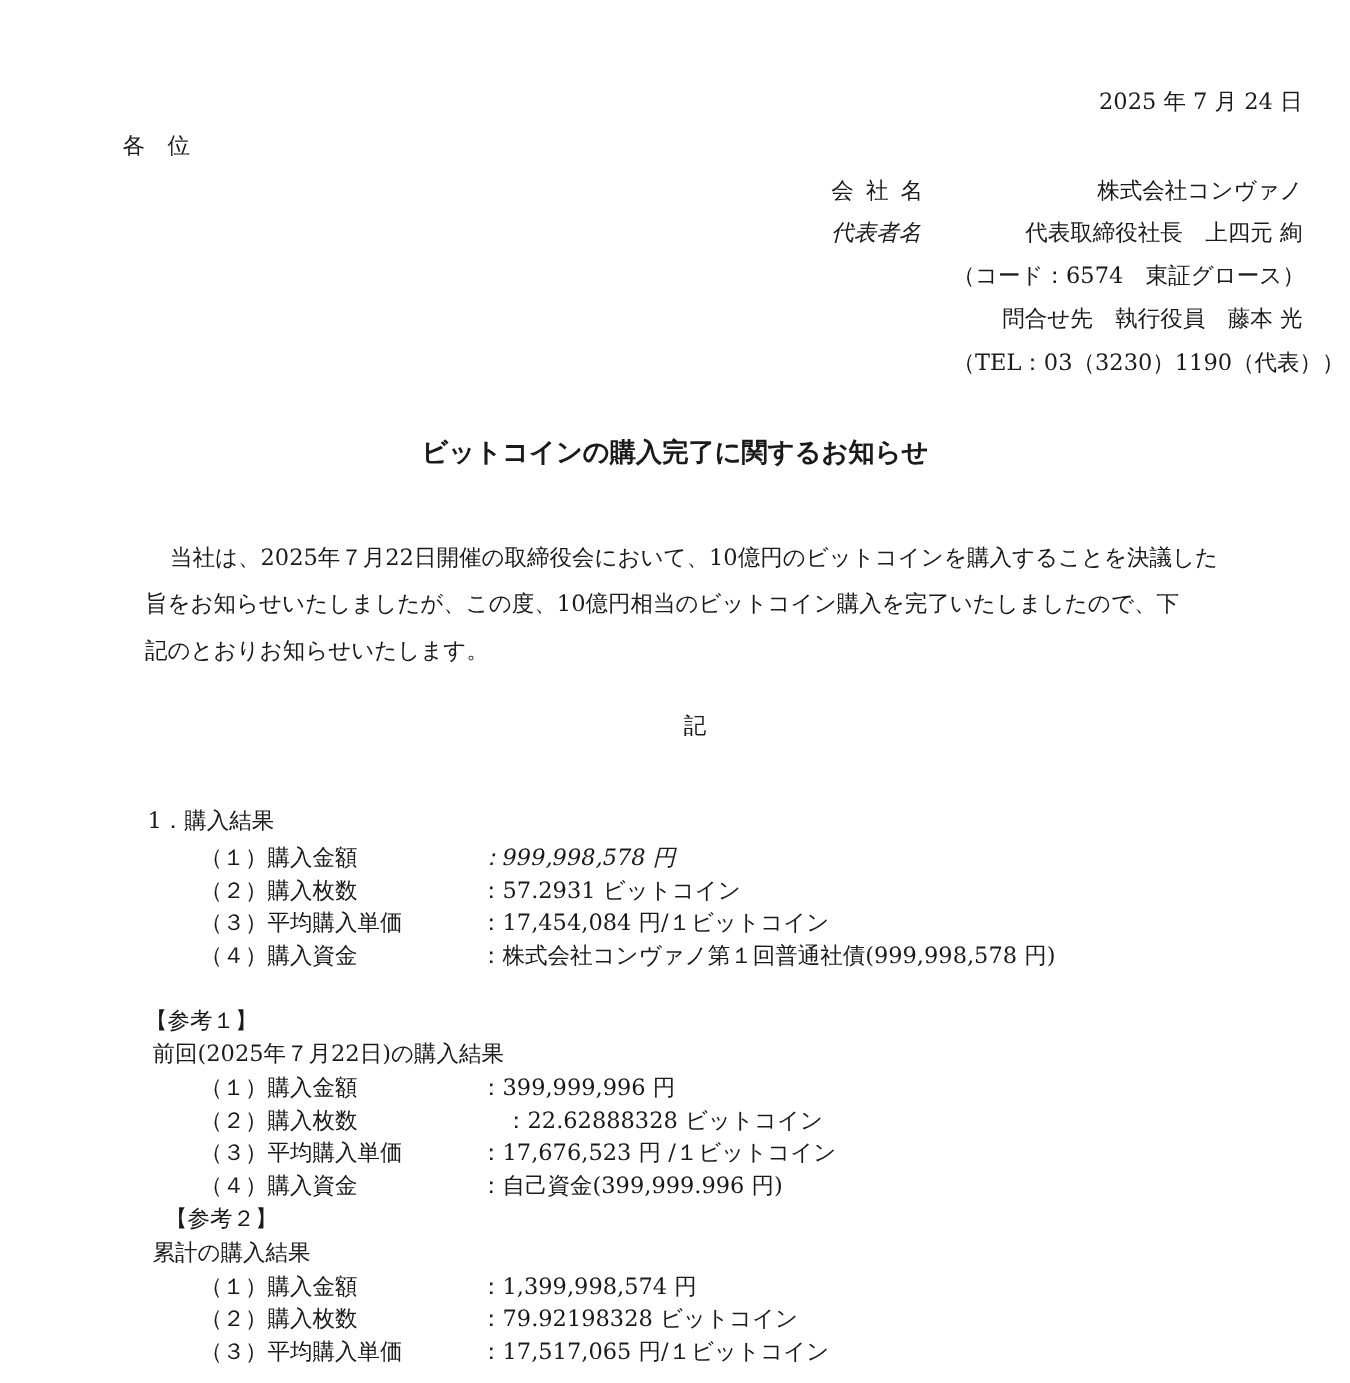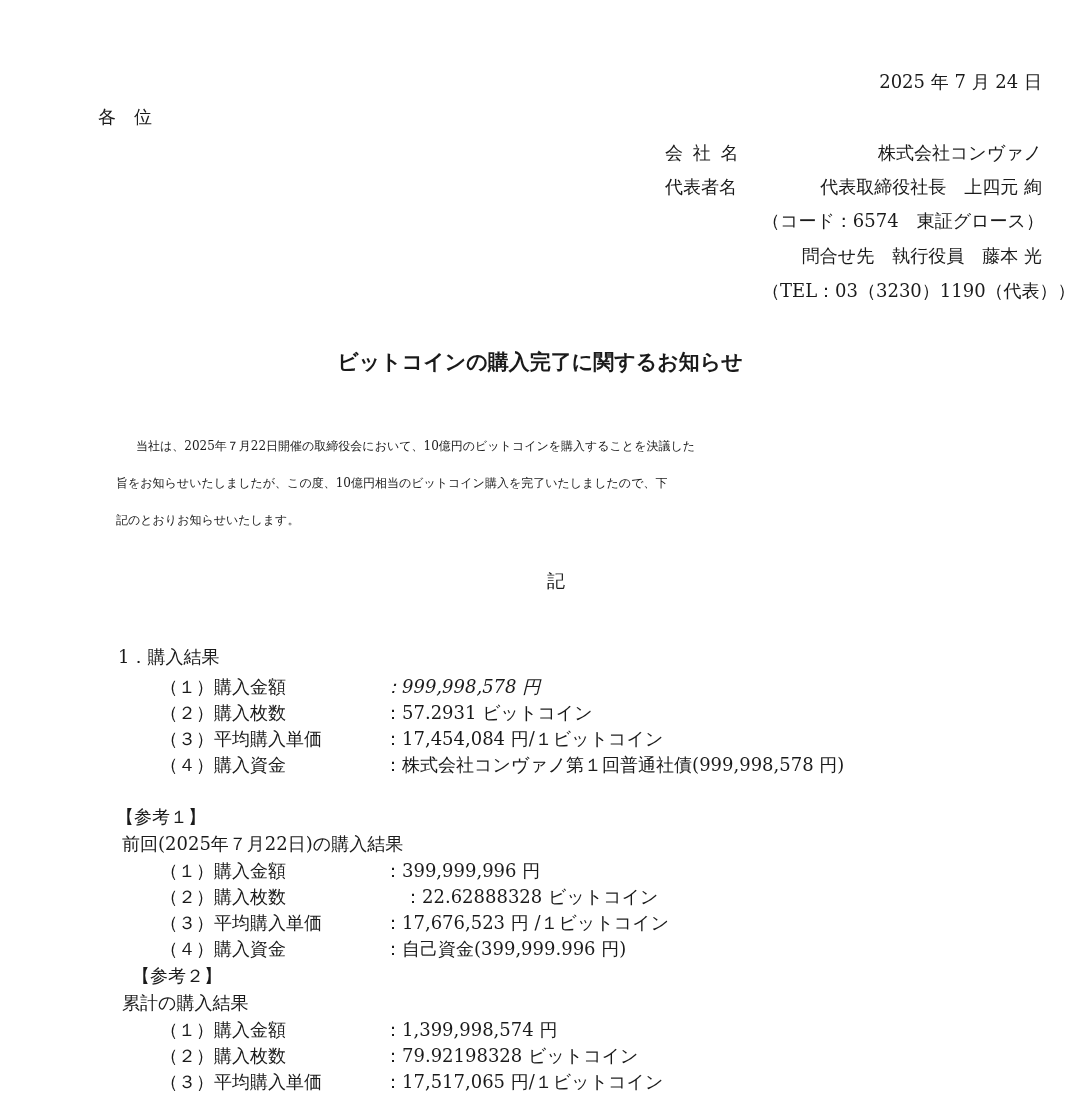--- a/index.html
+++ b/index.html
@@ -5,39 +5,39 @@
   html, body { margin:0; padding:0; background:#ffffff; }
   body { width:1080px; height:1106px; position:relative; overflow:hidden;
          font-family:"DejaVu Serif","Liberation Serif",serif; color:#1a1a1a; font-size:18px; }
   .abs { position:absolute; white-space:nowrap; line-height:1; }
   .right { text-align:left; }
   .date { right:38px; top:73px; }
   .addressee { left:98px; top:108px; letter-spacing:18px; }
   .label { left:665px; }
   .value-right { right:38px; }
   .title { left:0; width:1080px; text-align:center; top:352px; font-family:"DejaVu Sans","Liberation Sans",sans-serif; font-weight:bold; font-size:21px; }
-  .para { left:116px; width:900px; top:428px; line-height:37px; white-space:normal; font-size:12px; }
+  .para { left:116px; width:900px; top:428px; line-height:37px; white-space:normal; font-size:18px; }
   .para .indent { display:inline-block; width:20px; }
   .ki { left:0; width:1112px; text-align:center; top:572px; }
   .row { position:absolute; white-space:nowrap; line-height:1; font-size:18px; }
   .row .k { position:absolute; white-space:nowrap; }
   .row .v { position:absolute; white-space:nowrap; }
 </style>
 </head>
 <body>
 
 <div>
 
   <div class="abs date right">2025 年 7 月 24 日</div>
   <div class="abs addressee">各位</div>
 
   <div class="abs label" style="top:144px; letter-spacing:2px;">会 社 名</div>
   <div class="abs value-right" style="top:144px;">株式会社コンヴァノ</div>
 
-  <div class="abs label" style="top:178px;">代表者名</div>
+  <div class="abs label" style="top:178px;font-style:italic;">代表者名</div>
   <div class="abs value-right" style="top:178px;">代表取締役社長　上四元 絢</div>
 
   <div class="abs" style="left:762px; top:212px;">（コード：6574　東証グロース）</div>
   <div class="abs value-right" style="top:247px;">問合せ先　執行役員　藤本 光</div>
   <div class="abs" style="left:762px; top:282px;">（TEL：03（3230）1190（代表））</div>
 
   <div class="abs title">ビットコインの購入完了に関するお知らせ</div>
 
   <div class="abs para">
     <div><span class="indent"></span><span>当社は、2025年７月22日開催の取締役会において、10億円のビットコインを購入することを決議した</span></div>

